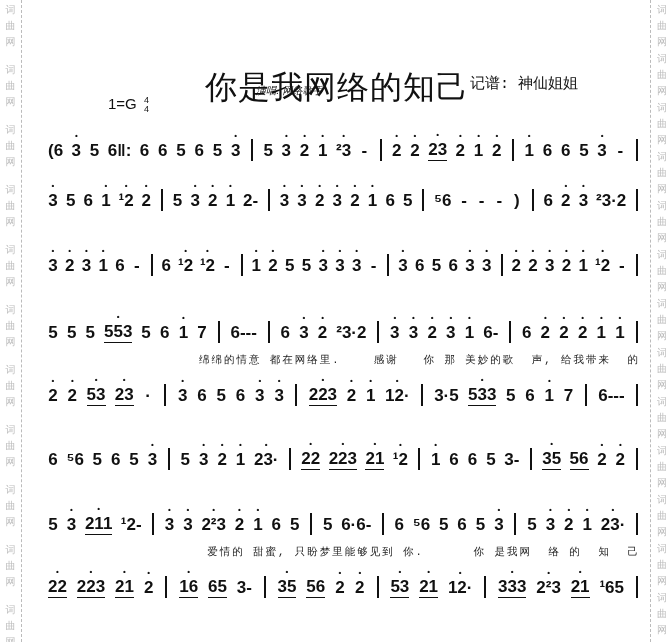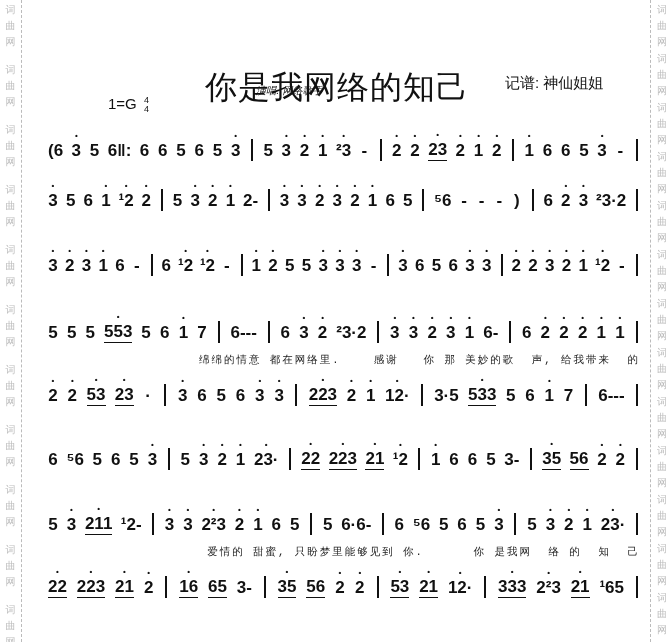--- a/index.html
+++ b/index.html
@@ -6,21 +6,21 @@
   body { width:672px; height:642px; position:relative; overflow:hidden;
          font-family:"Liberation Sans","DejaVu Sans",sans-serif; color:#111; }
   .wm-col { position:absolute; top:0; height:642px; }
   .wm-left { left:0; width:21px; border-right:1px dashed #bbb; }
   .wm-right { left:650px; width:22px; border-left:1px dashed #bbb; }
   .wm-group { position:absolute; width:100%; text-align:center; font-family:"DejaVu Sans",sans-serif;
               font-size:10px; line-height:16px; color:#bdbdbd; }
   .wm-group span { display:block; }
 
   .title { position:absolute; left:205px; top:66px; font-family:Liberation Mono, monospace; font-size:32px; letter-spacing:1px; }
-  .credit { position:absolute; left:470px; top:74px; font-family:Liberation Sans, sans-serif; font-size:15px;margin-left:35px; }
+  .credit { position:absolute; left:470px; top:74px; font-family:Liberation Mono, monospace; font-size:15px; }
   .singer { position:absolute; left:256px; top:84px; font-family:"DejaVu Serif",serif; font-size:10px;font-style:italic; }
   .key { position:absolute; left:108px; top:95px; font-size:15px; }
   .tsig { display:inline-block; vertical-align:middle; font-size:9px; line-height:9px; text-align:center; margin-left:3px; }
   .tsig span { display:block; }
 
   .staff { position:absolute; left:48px; width:592px; }
   .notes { position:relative; height:28px; display:flex; align-items:flex-end; justify-content:space-between; }
   .lyrics { position:relative; height:16px; font-family:Liberation Mono, monospace; font-size:10.5px; color:#222; white-space:pre; letter-spacing:2px; margin-top:10px;text-align:right; }
   .tok { position:relative; font-size:17px; font-weight:bold; line-height:20px; text-align:center; min-width:10px; }
   .tok.bar { width:2px; height:22px; background:#111; min-width:2px; margin:0 2px; }

